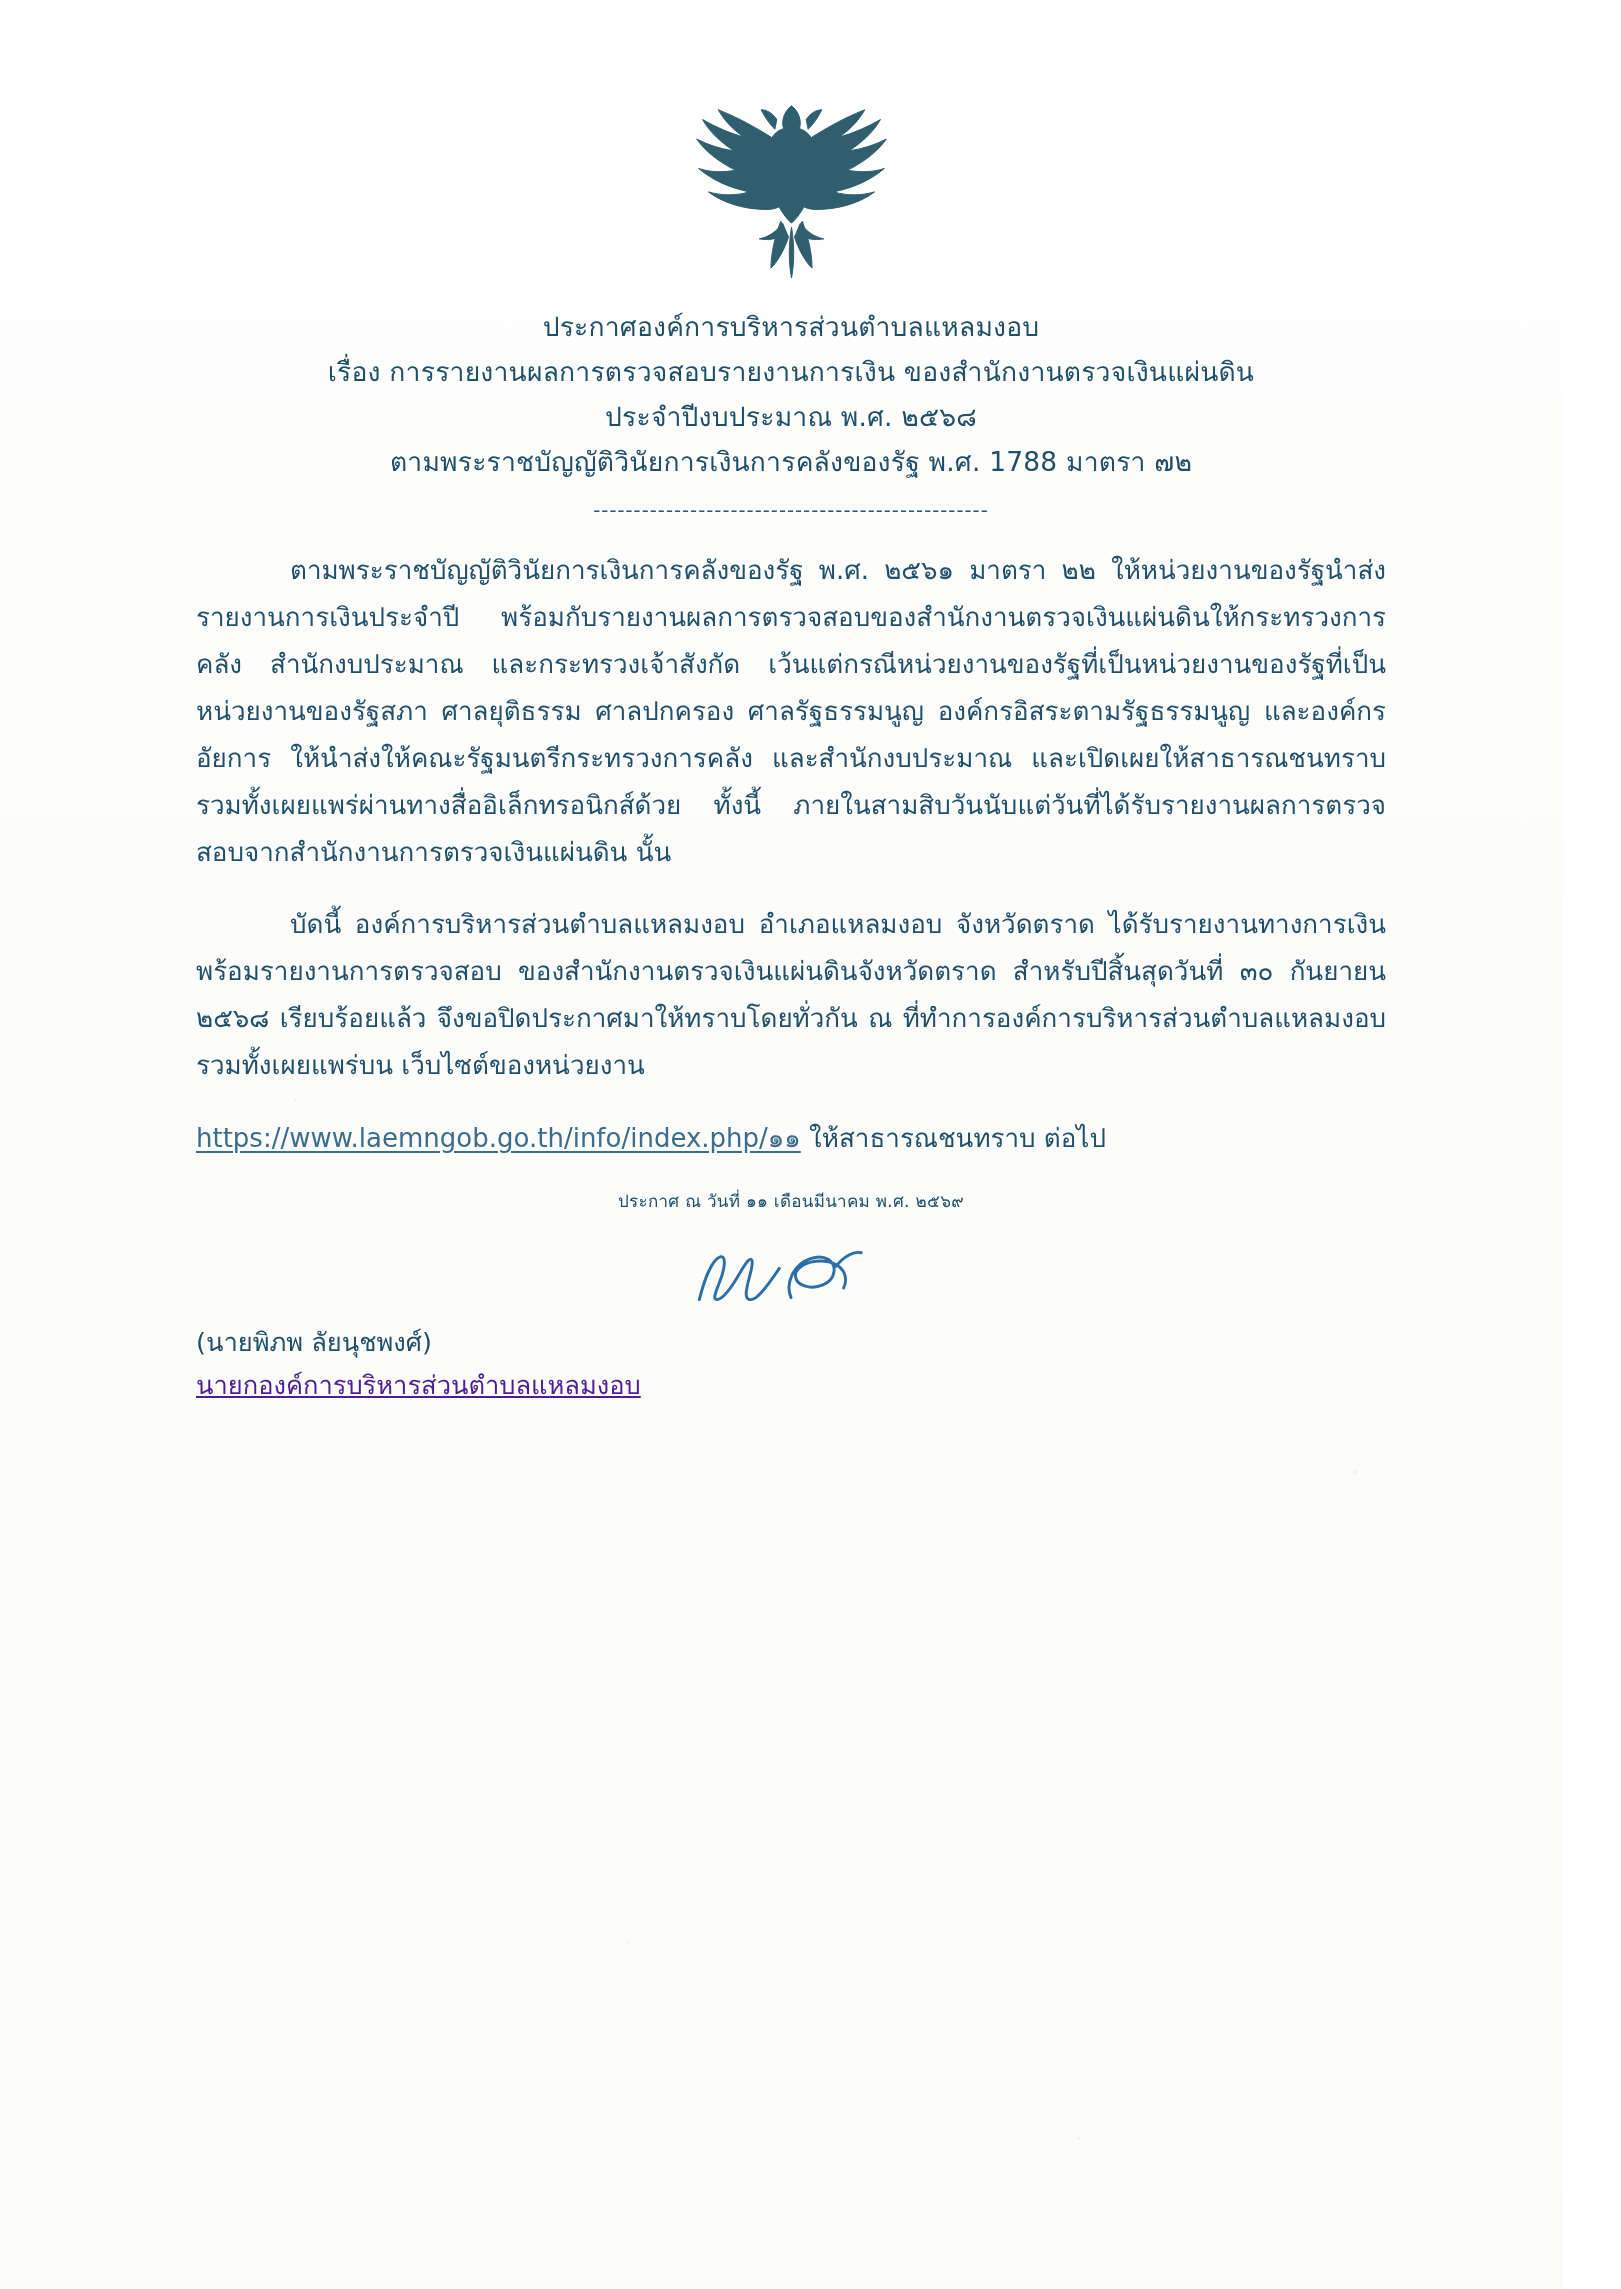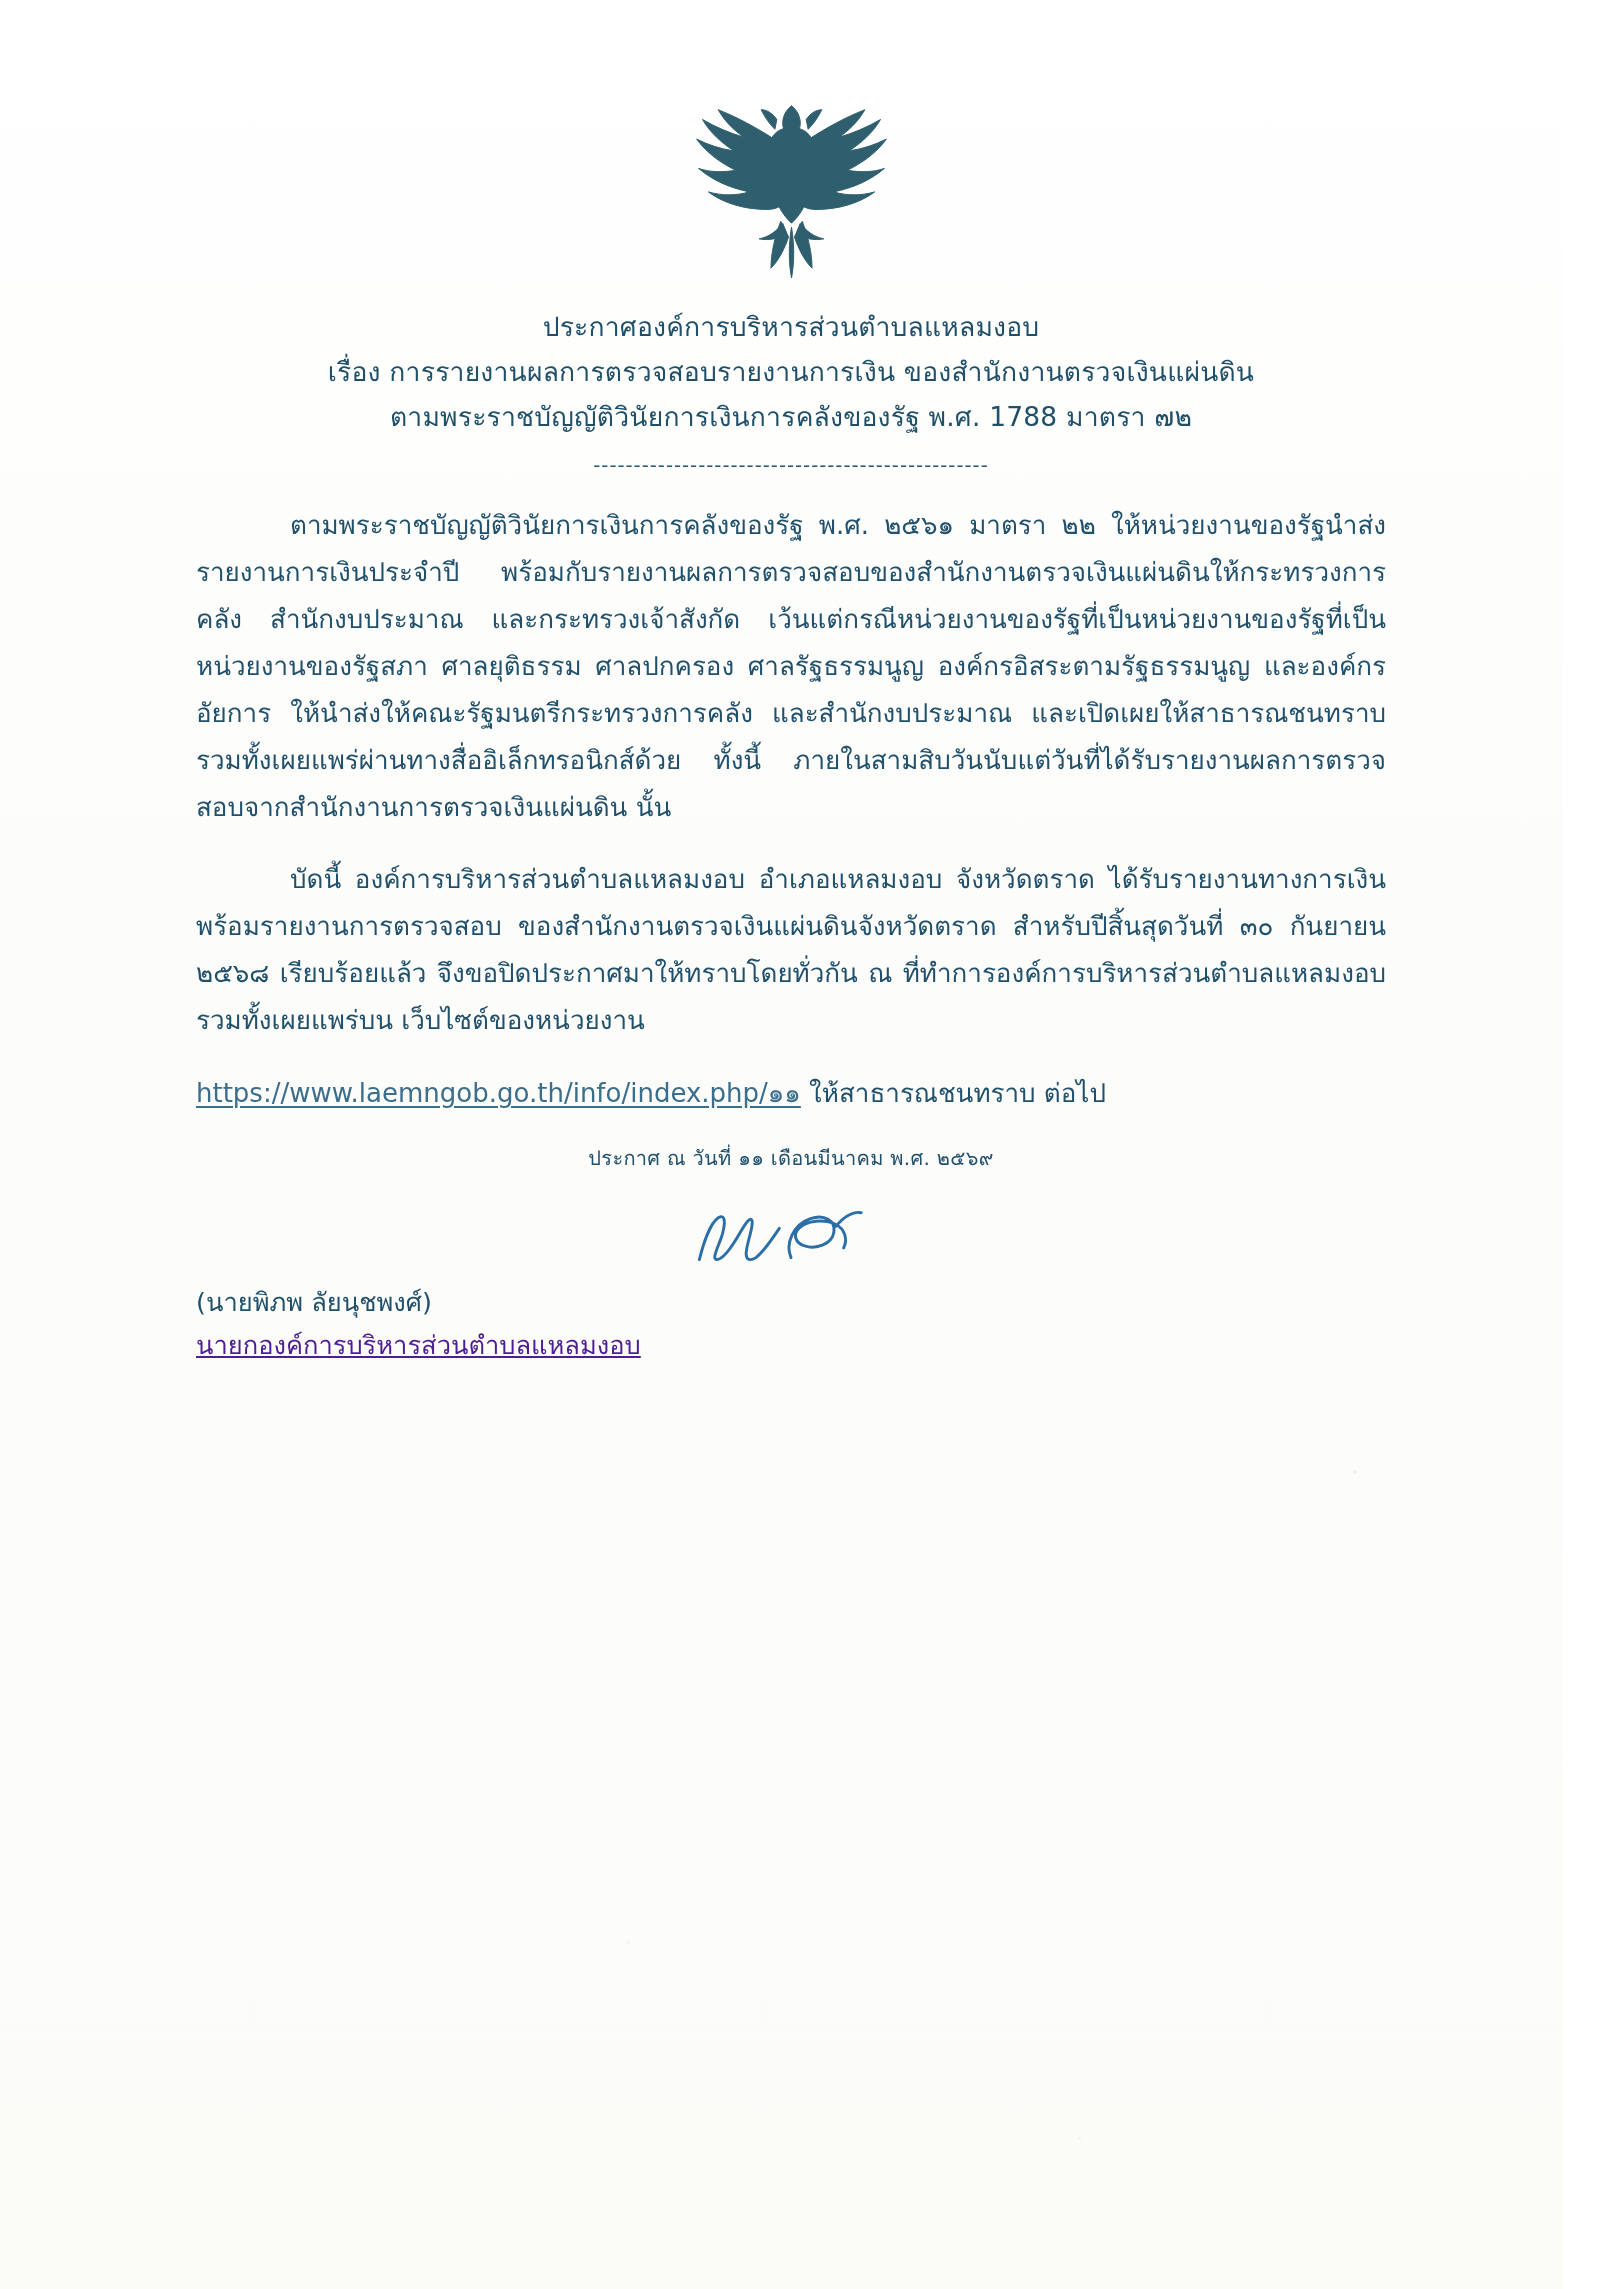--- a/index.html
+++ b/index.html
@@ -89,21 +89,21 @@
   }
   .link {
     color: #3b6d8c;
     text-decoration: underline;
     text-underline-offset: 3.9px;
   }
 
   .date-line {
     margin-top: 25.5px;
     text-align: center;
-    font-size: 20px;
+    font-size: 17px;
     color: #20506b;
     letter-spacing: 0.3px;
   }
 
   
   .sign-block {
     margin-top: 29px;
     text-align: left;
   }
   .sig-svg {
@@ -170,20 +170,21 @@
 
           <path d="M106 142 C100 150 92 156 82 158 C92 160 102 158 110 152 Z"></path>
           <path d="M124 142 C130 150 138 156 148 158 C138 160 128 158 120 152 Z"></path>
         </g>
       </svg>
     </div>
 
     <div class="head-block">
       <div class="head-line">ประกาศองค์การบริหารส่วนตำบลแหลมงอบ</div>
       <div class="head-line">เรื่อง  การรายงานผลการตรวจสอบรายงานการเงิน  ของสำนักงานตรวจเงินแผ่นดิน</div>
+      <div class="head-line">ประจำปีงบประมาณ พ.ศ. ๒๕๖๘</div>
       <div class="head-line">ตามพระราชบัญญัติวินัยการเงินการคลังของรัฐ พ.ศ. 1788 มาตรา ๗๒</div>
       <div class="divider">-------------------------------------------------</div>
     </div>
 
     <div class="body-block">
       <p class="para indent">ตามพระราชบัญญัติวินัยการเงินการคลังของรัฐ พ.ศ. ๒๕๖๑ มาตรา ๒๒ ให้หน่วยงานของรัฐนำส่งรายงานการเงินประจำปี พร้อมกับรายงานผลการตรวจสอบของสำนักงานตรวจเงินแผ่นดินให้กระทรวงการคลัง สำนักงบประมาณ และกระทรวงเจ้าสังกัด เว้นแต่กรณีหน่วยงานของรัฐที่เป็นหน่วยงานของรัฐที่เป็นหน่วยงานของรัฐสภา ศาลยุติธรรม ศาลปกครอง ศาลรัฐธรรมนูญ องค์กรอิสระตามรัฐธรรมนูญ และองค์กรอัยการ ให้นำส่งให้คณะรัฐมนตรีกระทรวงการคลัง และสำนักงบประมาณ และเปิดเผยให้สาธารณชนทราบ รวมทั้งเผยแพร่ผ่านทางสื่ออิเล็กทรอนิกส์ด้วย ทั้งนี้ ภายในสามสิบวันนับแต่วันที่ได้รับรายงานผลการตรวจสอบจากสำนักงานการตรวจเงินแผ่นดิน นั้น</p>
       <p class="para indent">บัดนี้ องค์การบริหารส่วนตำบลแหลมงอบ อำเภอแหลมงอบ จังหวัดตราด  ได้รับรายงานทางการเงิน พร้อมรายงานการตรวจสอบ ของสำนักงานตรวจเงินแผ่นดินจังหวัดตราด สำหรับปีสิ้นสุดวันที่ ๓๐ กันยายน ๒๕๖๘  เรียบร้อยแล้ว จึงขอปิดประกาศมาให้ทราบโดยทั่วกัน ณ ที่ทำการองค์การบริหารส่วนตำบลแหลมงอบ รวมทั้งเผยแพร่บน เว็บไซต์ของหน่วยงาน</p>
       <p class="para"><a class="link" href="#">https://www.laemngob.go.th/info/index.php/๑๑</a><span> ให้สาธารณชนทราบ ต่อไป</span></p>
     </div>
 

